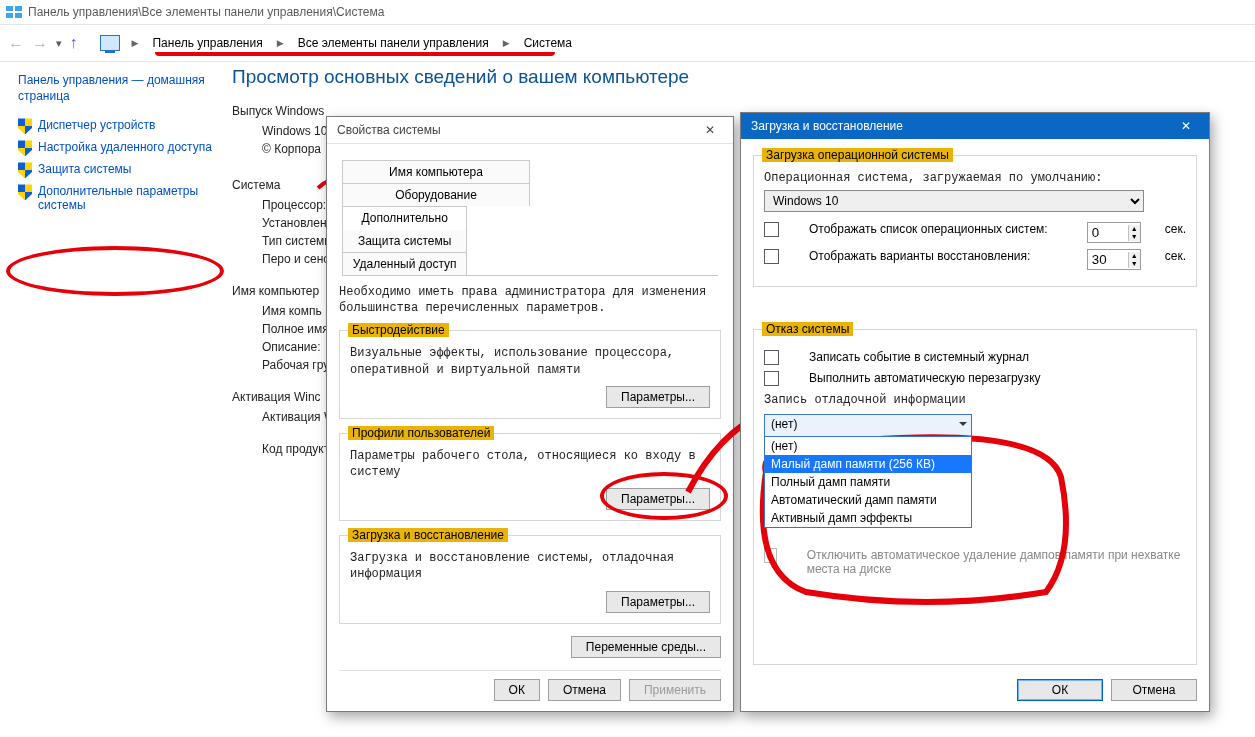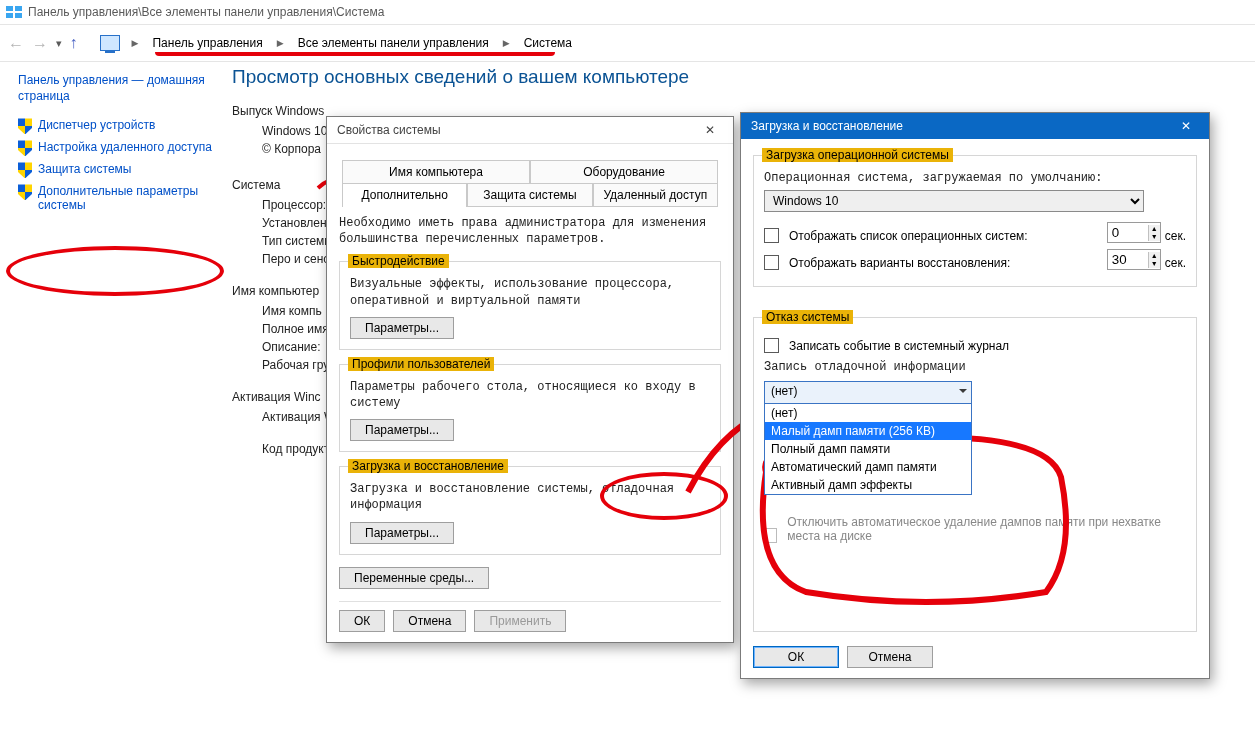--- a/index.html
+++ b/index.html
@@ -90,21 +90,21 @@
 }
 .dlg-titlebar.gray { background:#fff; color:#444; border-bottom:1px solid #e3e3e3; }
 .dlg-titlebar.blue { background:#0a68c4; color:#fff; }
 .dlg-close {
   width:38px; height:22px; display:flex; align-items:center; justify-content:center;
   font-size:12px;
 }
 .dlg-close.blue { background:#0a68c4; color:#fff; }
 .dlg-body { padding:10px 12px; }
 
-.tabs { display:flex; flex-wrap:wrap; border-bottom:1px solid #c9c9c9; margin:6px 3px 0; }
+.tabs { display:flex; flex-wrap:wrap; border-bottom:1px solid #c9c9c9; margin:6px 3px 0;flex-direction:column; }
 .tab {
   border:1px solid #c9c9c9; border-bottom:none;
   padding:4px 0; font-size:12px; background:#fafafa;
   text-align:center;
 }
 .tab.top { width:50%; box-sizing:border-box; }
 .tab.bot { width:33.33%; box-sizing:border-box; }
 .tab.active { background:#fff; position:relative; }
 .tab.active::after { content:""; position:absolute; left:0; right:0; bottom:-1px; height:1px; background:#fff; }
 .group {
@@ -112,33 +112,33 @@
 }
 .group > legend, .group-title {
   position:absolute; top:-8px; left:8px; background:#eab308; padding:0 4px; font-size:12px;
 }
 .btn {
   background:#e8e8e8; border:1px solid #9e9e9e; padding:3px 14px;
   font-size:12px;
 }
 .btn.default { border:1px solid #0067c0; box-shadow: inset 0 0 0 1px #6fb4ff; }
 .btn:disabled { color:#9a9a9a; }
-.row-right { display:flex; gap:8px; margin-top:8px; }
+.row-right { display:flex; justify-content:flex-end; gap:8px; margin-top:8px; }
 .hint { font-size:12px; color:#222; line-height:1.35;font-family:Liberation Mono, monospace; }
 
 .red-arrow-tab {
   position:absolute; left:316px; top:170px; width:40px; height:20px;
   pointer-events:none;
 }
 .red-arrow-tab svg { overflow:visible; }
 .red-circle-params {
   position:absolute; border:4px solid #e5000a; border-radius:50%;
   pointer-events: none;
 }
-.sr .field-row { display:flex; align-items:flex-end; gap:4px; margin:6px 0; }
+.sr .field-row { display:flex; align-items:flex-start; gap:24px; margin:6px 0; }
 .sr select, .sr input[type=text] {
   font-size:12px; padding:2px 4px; border:1px solid #8a8a8a;
 }
 .sr select { width:380px; }
 .sr .spinwrap { display:inline-flex; align-items:center; border:1px solid #9a9a9a; }
 .sr .spinwrap input { border:none; width:32px; padding:2px 4px; }
 .sr .spinbtns { display:flex; flex-direction:column; border-left:1px solid #c0c0c0; }
 .sr .spinbtns span { font-size:7px; line-height:8px; padding:0 2px; background:#f1f1f1; }
 .sr .chk { width:13px; height:13px; border:1px solid #5a5a5a; display:inline-block; vertical-align:middle; margin-right:6px; }
 
@@ -337,25 +337,29 @@
           <input value="30" style="">
           <span class="spinbtns">
               <span>▲</span>
               <span>▼</span>
             </span>
         </span>
         <span>сек.</span>
       </div>
     </div>
 
-    <div class="group" style="margin-top:30px; padding-bottom:82px;">
+    <div class="group" style="margin-top:42px; padding-bottom:82px;">
       <span class="group-title">Отказ системы</span>
       <div class="field-row">
           <span class="chk"></span>
           <span>Записать событие в системный журнал</span>
+        </div>
+      <div class="field-row">
+          <span class="chk"></span>
+          <span>Выполнить автоматическую перезагрузку</span>
         </div>
       <div class="hint" style="margin-top:6px">Запись отладочной информации</div>
 
       <div class="combo" style="margin-top:6px">
         <div class="combo-box">(нет)</div>
         <div class="combo-list" id="dump-list">
             <div class="combo-item">(нет)</div>
             <div class="combo-item sel">Малый дамп памяти (256 КВ)</div>
             <div class="combo-item">Полный дамп памяти</div>
             <div class="combo-item">Автоматический дамп памяти</div>

